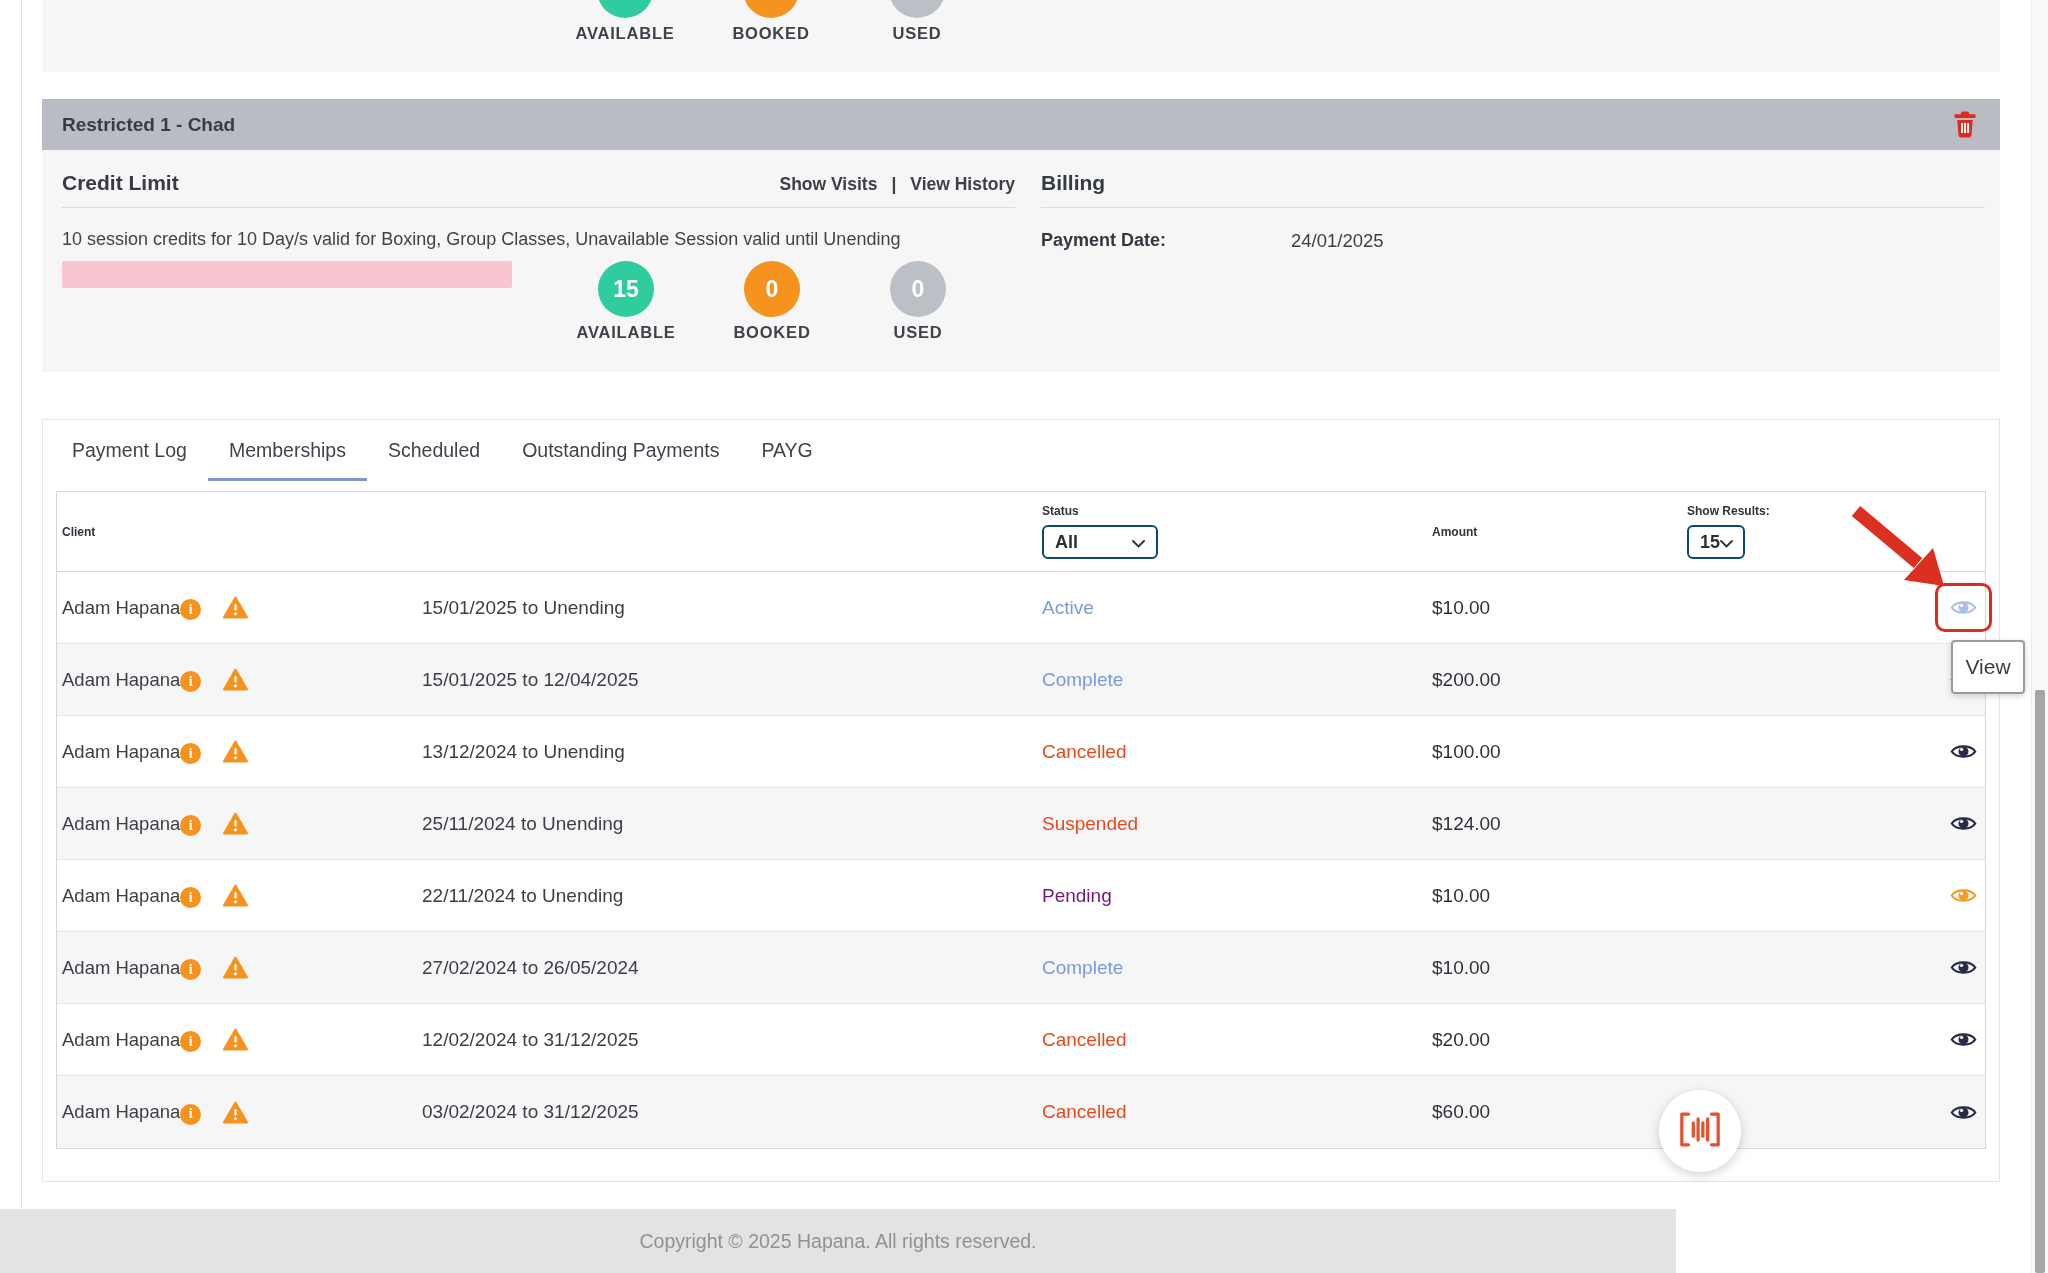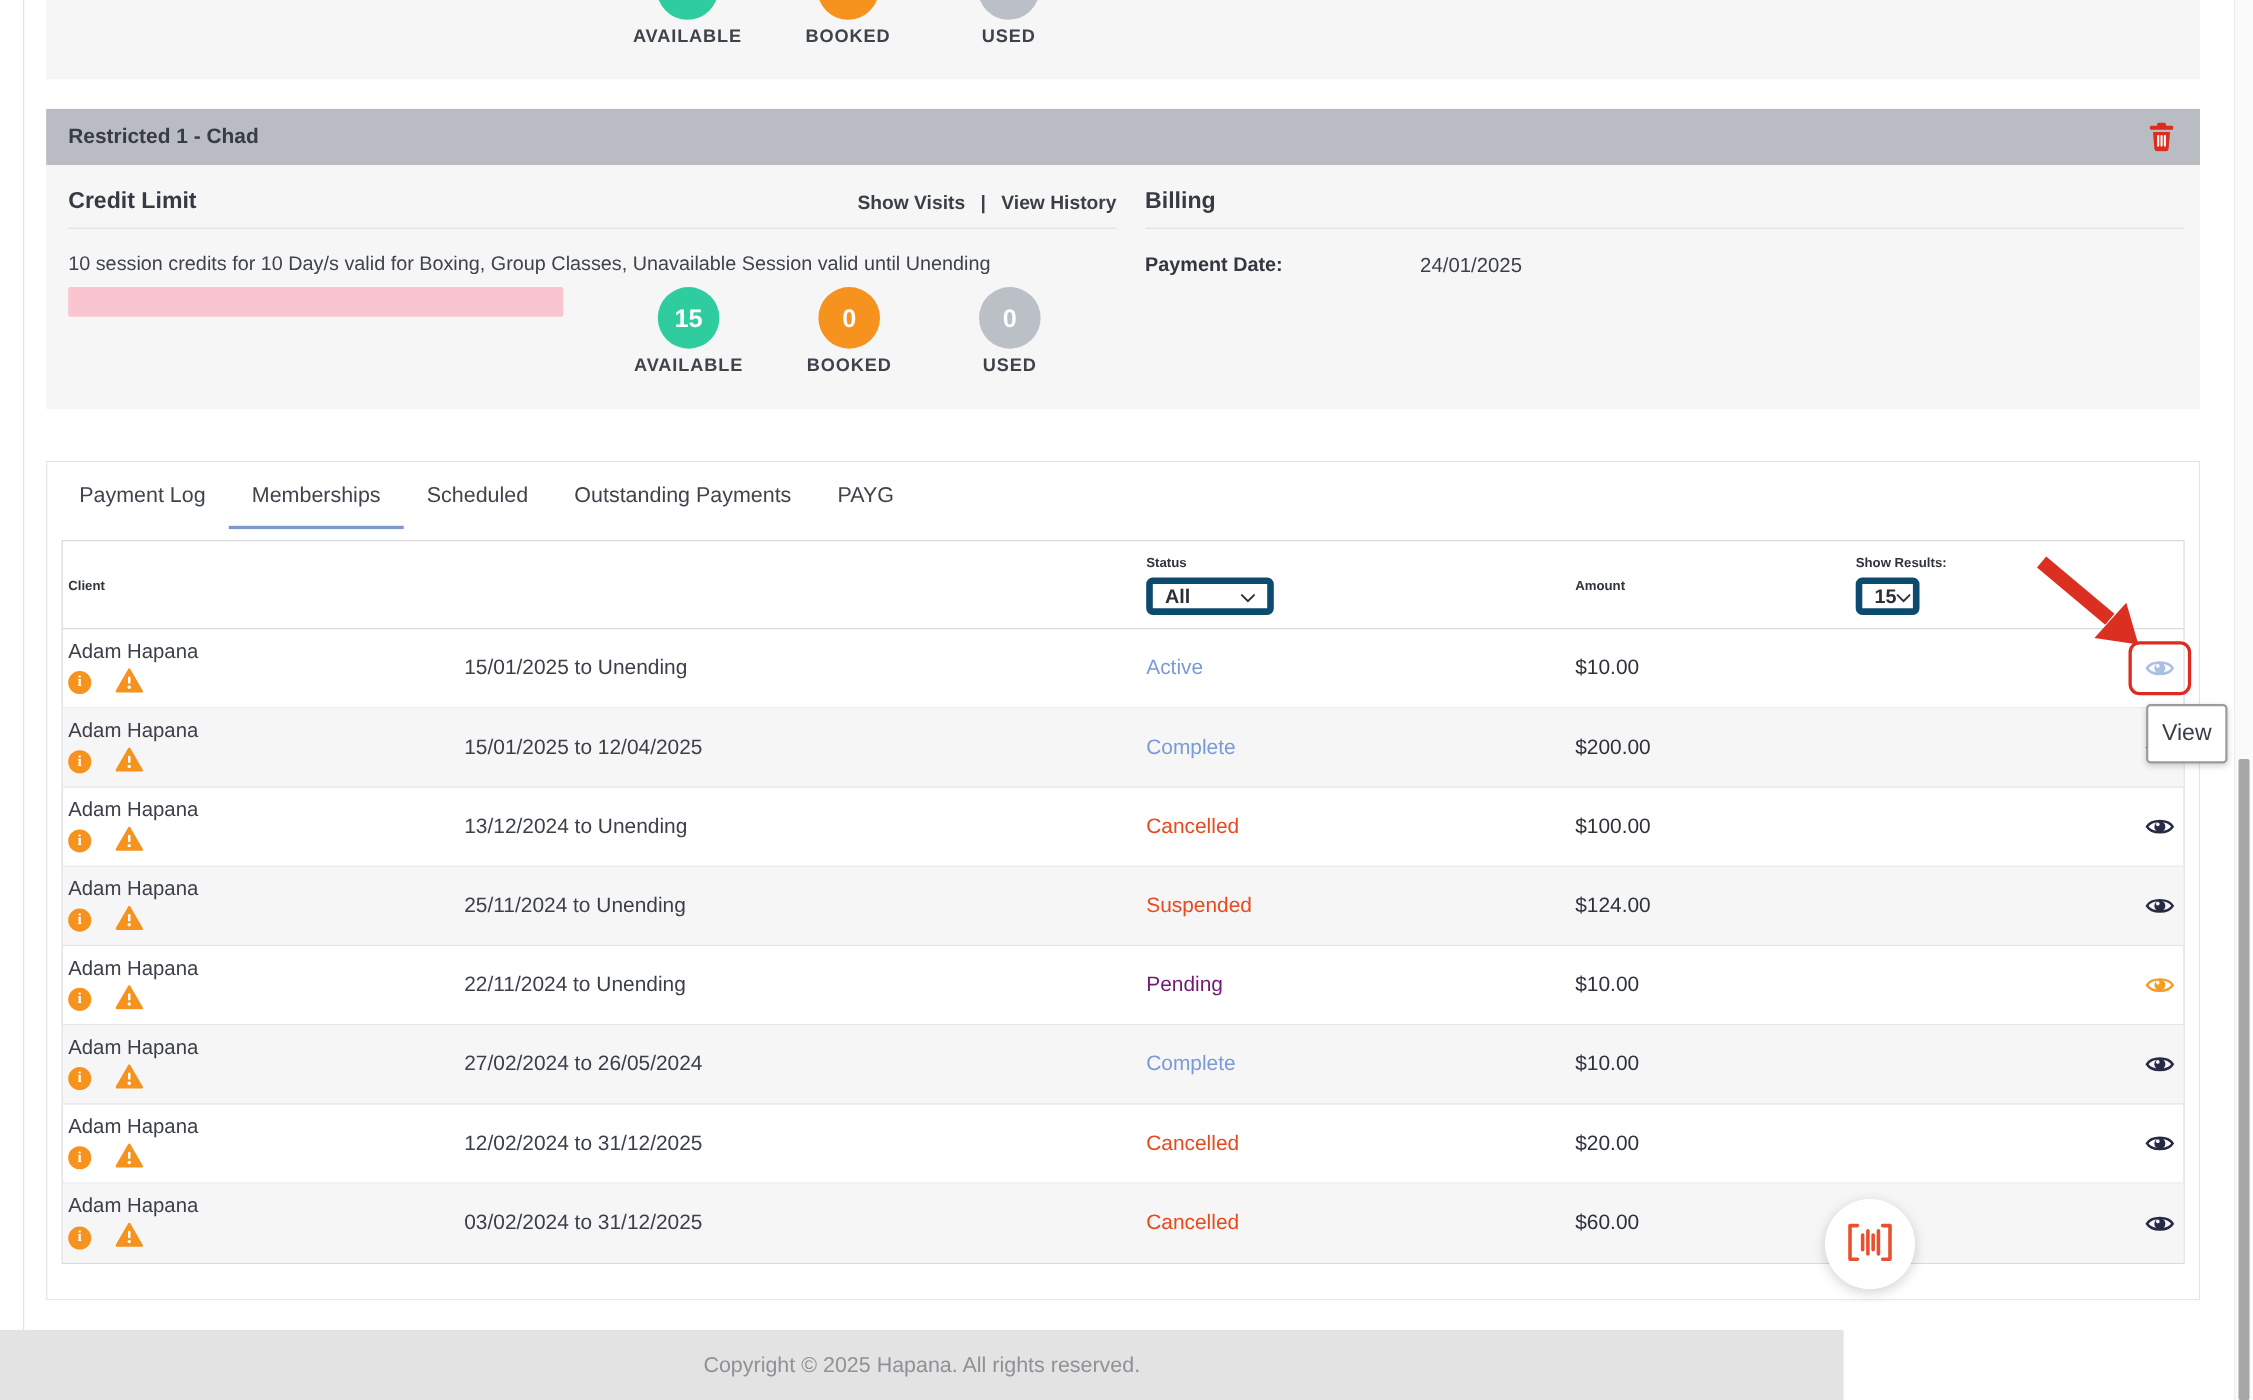--- a/index.html
+++ b/index.html
@@ -55,31 +55,31 @@
   .tab { position:relative; display:flex; align-items:center; padding:0 21px; font-size:19.5px; color:#3f444c; cursor:pointer; background:none; border:none; font-family:inherit; }
   .tab.tab-active::after { content:""; position:absolute; left:0; right:0; bottom:0; height:3px; background:#7d98cb; }
 
   .data-table { margin:10px 13px 0 13px; border:1px solid #d7d7d9; background:#fff; }
   .t-grid { display:grid; grid-template-columns:365px 620px 390px 255px 230px 1fr; align-items:center; }
   .t-head { height:80px; border-bottom:1px solid #d6d6d8; }
   .th { font-size:12px; font-weight:bold; color:#2f333b; }
   .th-client { padding-left:5px; }
   .head-stack { display:flex; flex-direction:column; align-items:flex-start; }
   .select-box {
-    margin-top:7px; height:34px; background:#fff; border:6px solid #0c4a6e; border-radius:6px;
+    margin-top:7px; height:34px; background:#fff; border:2px solid #0c4a6e; border-radius:6px;
     display:flex; align-items:center; justify-content:space-between; padding:0 11px;
     font-size:18px; font-weight:bold; color:#2b2f38; cursor:pointer;
   }
   .select-status { width:116px; }
   .select-results { width:58px; }
 
   .t-row { height:72px; border-bottom:1px solid #e4e4e6; }
   .t-row:last-child { border-bottom:none; }
   .t-row:nth-child(even) { background:#f6f6f7; }
-  .client-cell { display:flex; flex-direction:column; padding-left:5px; }
+  .client-cell { display:flex; flex-direction:row; padding-left:5px;align-items:center; }
   .client-name { font-size:18.5px; color:#3b3f47; }
   .client-icons { display:flex; align-items:center; gap:22px; margin-top:4px; }
   .info-icon {
     width:21px; height:21px; border-radius:50%; background:#f6921e; color:#fff;
     display:flex; align-items:center; justify-content:center; font-size:14px; font-weight:bold; font-family:"Liberation Serif", serif;
   }
   .dates-cell, .status-cell, .amount-cell { font-size:19px; }
   .amount-cell { color:#2e323a; }
   .eye-cell { justify-self:end; padding-right:8px; position:relative; display:flex; align-items:center; }
   .eye-btn { background:none; border:none; cursor:pointer; display:inline-flex; position:relative; padding:0; }

